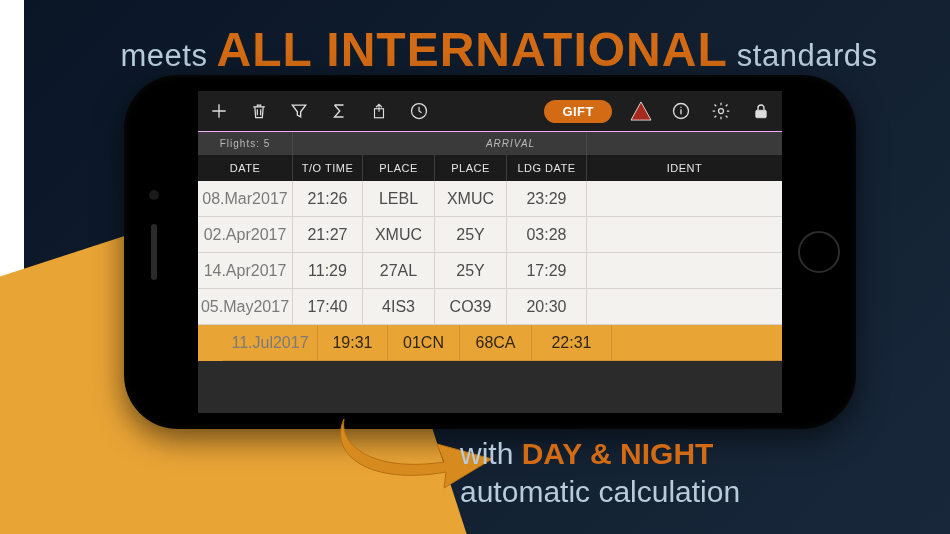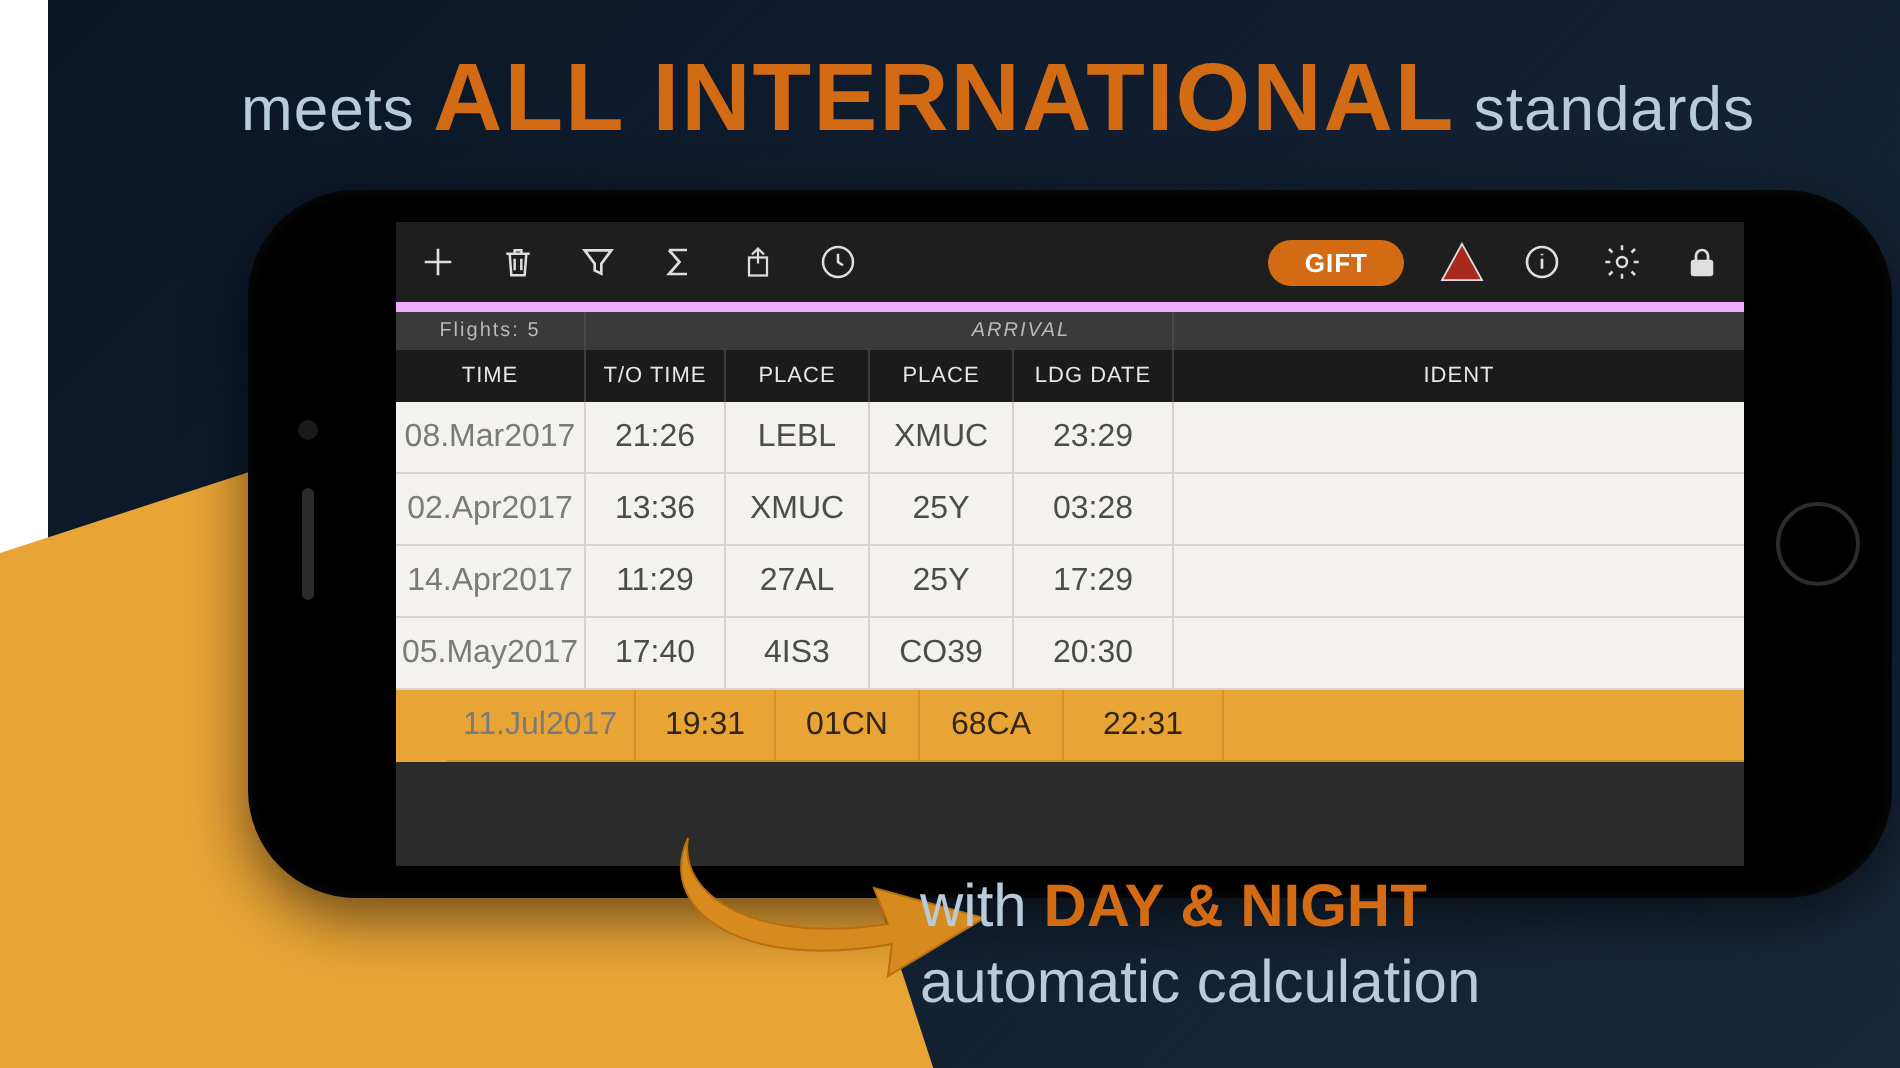--- a/index.html
+++ b/index.html
@@ -63,22 +63,22 @@
     left: 300px;
     bottom: 45px;
     width: 170px;
     height: 75px;
     pointer-events: none;
   }
   
   .phone {
     position: absolute;
     left: 100px;
-    top: 95px;
-    width: 822px;
+    top: 75px;
+    width: 732px;
     height: 354px;
     background: #000;
     border-radius: 54px;
     box-shadow: 0 10px 30px rgba(0,0,0,0.55), inset 0 0 8px rgba(255,255,255,0.05);
   }
   .speaker {
     position: absolute;
     left: 27px;
     top: 50%;
     width: 6px;
@@ -148,21 +148,21 @@
   .warn-icon svg path { fill: #b02a1e; }
   
   .header1 {
     display: grid;
     grid-template-columns: 95px 70px 72px 72px 80px 1fr;
     height: 24px;
     font-size: 10px;
     letter-spacing: 1px;
     color: #b9b9b9;
     background: #3a3a3a;
-    border-top: 5px solid #f0abfc;
+    border-top: 1px solid #f0abfc;
     align-items: center;
   }
   .header1 > div { text-align: center; border-right: 1px solid #4a4a4a; height: 100%; display:flex; align-items:center; justify-content:center; }
   .header1 .dep { grid-column: 2 / 4; font-style: italic; }
   .header1 .arr { grid-column: 4 / 6; font-style: italic; }
   .header2 {
     display: grid;
     grid-template-columns: 95px 70px 72px 72px 80px 1fr;
     height: 26px;
     font-size: 11px;
@@ -271,40 +271,40 @@
         </div>
       </div>
 
       <div class="header1">
         <div style="font-style:normal;">Flights: 5</div>
         <div class="arr">ARRIVAL</div>
         <div style="border-right:none;"></div>
       </div>
 
       <div class="header2">
-        <div>TIME</div>
+        <div>DATE</div>
         <div>T/O TIME</div>
         <div>PLACE</div>
         <div>PLACE</div>
         <div>LDG DATE</div>
         <div style="border-right:none;">IDENT</div>
       </div>
 
       <div class="rows" id="rows-host">
           <div class="row">
             <div class="date">08.Mar2017</div>
             <div>21:26</div>
             <div>LEBL</div>
             <div>XMUC</div>
             <div>23:29</div>
             <div style="border-right: none;"></div>
           </div>
           <div class="row">
             <div class="date">02.Apr2017</div>
-            <div>13:36</div>
+            <div>21:27</div>
             <div>XMUC</div>
             <div>25Y</div>
             <div>03:28</div>
             <div style="border-right: none;"></div>
           </div>
           <div class="row">
             <div class="date">14.Apr2017</div>
             <div>11:29</div>
             <div>27AL</div>
             <div>25Y</div>

